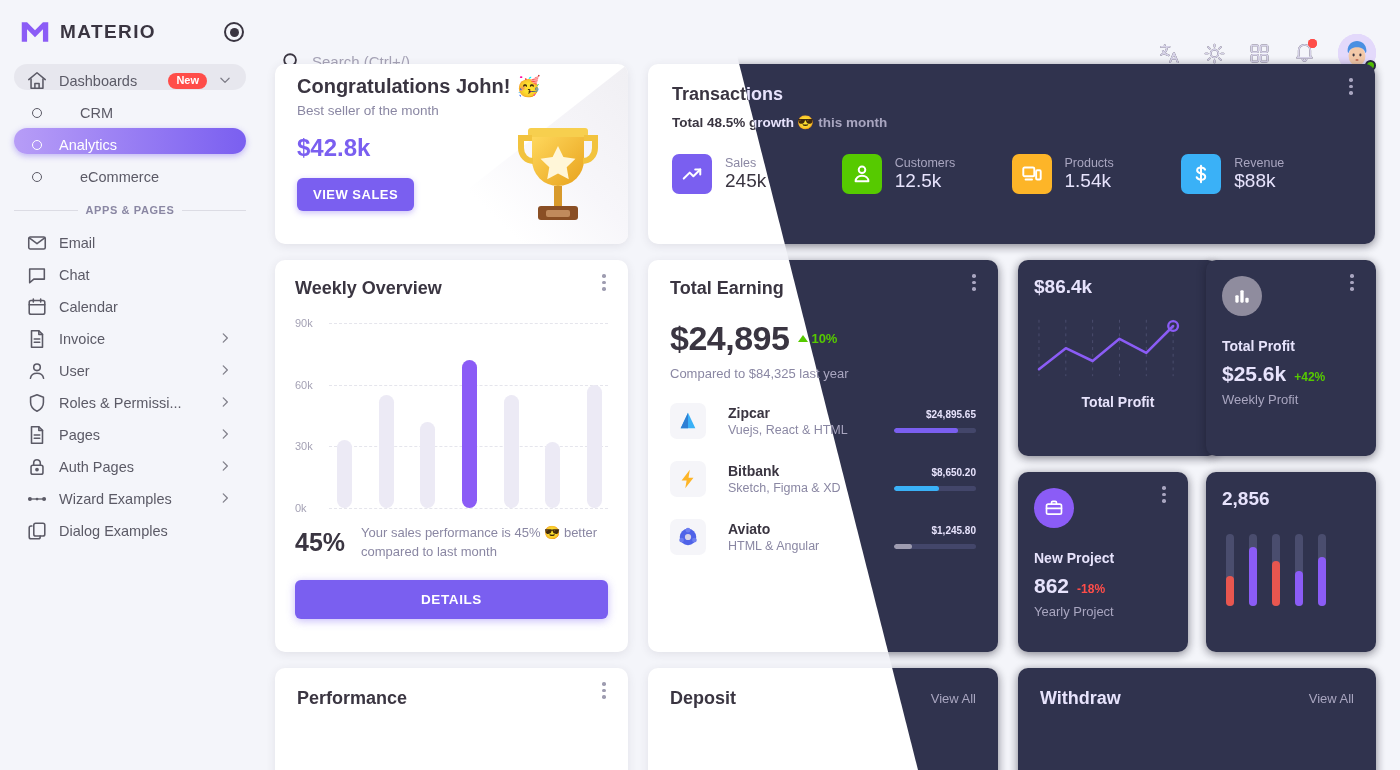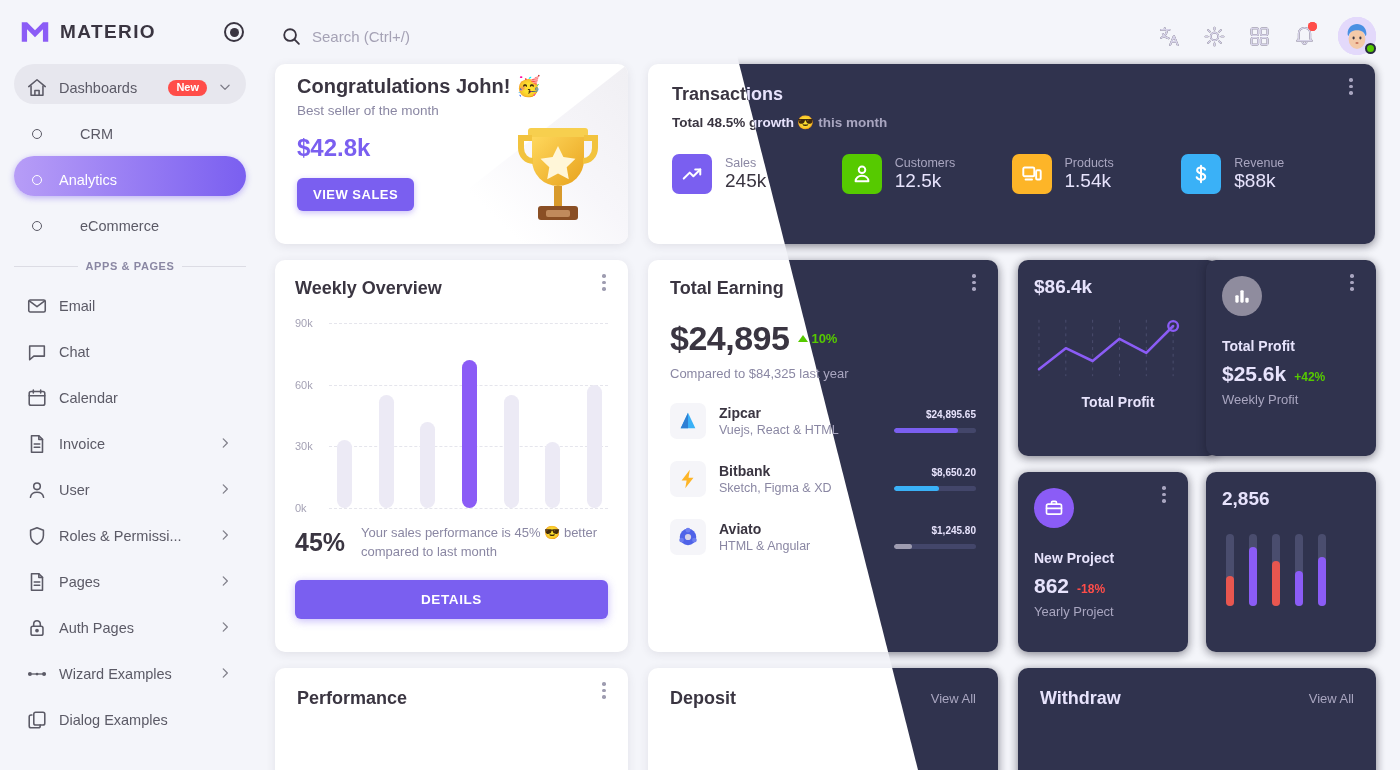--- a/index.html
+++ b/index.html
@@ -37,21 +37,21 @@
     border: 2px solid #3a3541; position: relative; flex: 0 0 auto;
   }
   .brand-pin::after {
     content: ""; position: absolute; inset: 3.5px; border-radius: 50%; background: #3a3541;
   }
   .layer.dark .brand-pin { border-color: #d6d2e8; }
   .layer.dark .brand-pin::after { background: #d6d2e8; }
 
   .nav { padding: 0 14px; }
   .nav-item {
-    display: flex; align-items: center; height: 40px; margin-bottom: 6px;
+    display: flex; align-items: center; height: 26px; margin-bottom: 6px;
     border-radius: 20px; padding: 8px 14px 0 12px; color: #5b5a66; font-size: 14.5px;
     gap: 11px; cursor: pointer;
   }
   .layer.dark .nav-item { color: #b4b0c6; }
   .nav-item.hover { background: #e7e7ee; }
   .layer.dark .nav-item.hover { background: #33354f; }
   .nav-item.active {
     background: linear-gradient(270deg, #7a5ff0 0%, #b79df7 100%);
     color: #fff; box-shadow: 0 2px 6px rgba(122,95,240,.45);
   }
@@ -72,21 +72,21 @@
     margin: 18px 0 10px; padding: 0 14px; color: #8a87a3;
     font-size: 11px; letter-spacing: .6px; font-weight: 600;
   }
   .layer.dark .section-label { color: #7e7b9a; }
   .section-label .line { flex: 1; height: 1px; background: #dcdce4; }
   .layer.dark .section-label .line { background: #3c3e5c; }
 
   
   .topbar {
     position: absolute; left: 260px; top: 0; right: 0; height: 72px;
-    display: flex; align-items: center; padding: 0 24px 0 20px; gap: 1px;
+    display: flex; align-items: flex-end; padding: 0 24px 0 20px; gap: 1px;
   }
   .search-wrap { display: flex; align-items: center; gap: 10px; flex: 1; }
   .search-ico { width: 22px; height: 22px; color: #3a3541; }
   .layer.dark .search-ico { color: #d6d2e8; }
   .search-input {
     border: 0; background: transparent; outline: none; font-size: 15px;
     color: #3a3541; width: 340px; font-family: inherit;
   }
   .search-input::placeholder { color: #a5a2b5; }
   .layer.dark .search-input { color: #e7e3fc; }
@@ -206,21 +206,21 @@
   .te-amt-row { display: flex; align-items: center; gap: 9px; margin-top: 20px; }
   .te-amt { font-size: 34px; font-weight: 600; color: #3a3541; letter-spacing: -.5px; }
   .layer.dark .te-amt { color: #e7e3fc; }
   .te-up { display: flex; align-items: center; gap: 3px; color: #56ca00; font-size: 13px; font-weight: 600; }
   .tri-up { width: 0; height: 0; border-left: 5px solid transparent; border-right: 5px solid transparent; border-bottom: 7px solid #56ca00; }
   .te-note { font-size: 13px; color: #8a87a3; margin-top: 8px; }
   .layer.dark .te-note { color: #a9a6c0; }
   .te-item { display: flex; align-items: center; margin-top: 22px; }
   .te-logo { width: 36px; height: 36px; border-radius: 7px; background: #f5f5f9; display: flex; align-items: center; justify-content: center; flex: 0 0 auto; }
   .layer.dark .te-logo { background: #3b3e5d; }
-  .te-meta { margin-left: 13px; flex: 1; }
+  .te-meta { margin-left: 22px; flex: 1; }
   .te-name { font-size: 14px; font-weight: 600; color: #3a3541; }
   .layer.dark .te-name { color: #e7e3fc; }
   .te-desc { font-size: 12.5px; color: #8a87a3; margin-top: 2px; }
   .layer.dark .te-desc { color: #a9a6c0; }
   .te-right { width: 82px; text-align: right; }
   .te-val { font-size: 10px; font-weight: 600; color: #3a3541; }
   .layer.dark .te-val { color: #e7e3fc; }
   .te-track { height: 5px; border-radius: 3px; background: #eceaf5; margin-top: 8px; overflow: hidden; }
   .layer.dark .te-track { background: #43466a; }
   .te-fill { height: 100%; border-radius: 3px; }

